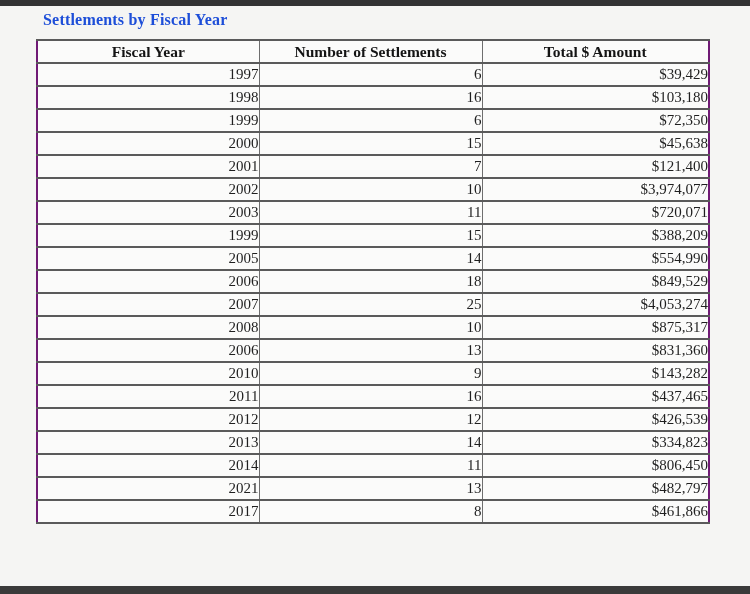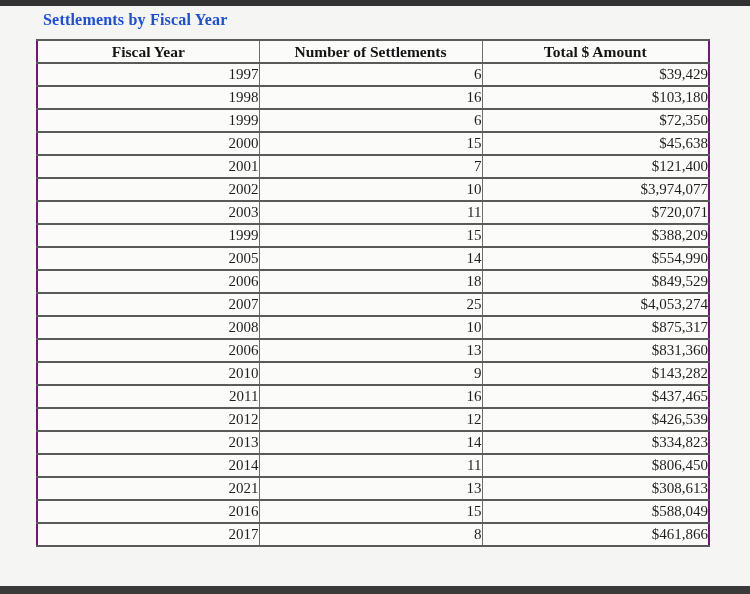--- a/index.html
+++ b/index.html
@@ -167,26 +167,21 @@
         <td class="cell-amount">$334,823</td>
       </tr>
       <tr>
         <td class="cell-year">2014</td>
         <td class="cell-num">11</td>
         <td class="cell-amount">$806,450</td>
       </tr>
       <tr>
         <td class="cell-year">2021</td>
         <td class="cell-num">13</td>
-        <td class="cell-amount">$308,613</td>
-      </tr>
-      <tr>
-        <td class="cell-year">2016</td>
-        <td class="cell-num">15</td>
-        <td class="cell-amount">$588,049</td>
+        <td class="cell-amount">$482,797</td>
       </tr>
       <tr>
         <td class="cell-year">2017</td>
         <td class="cell-num">8</td>
         <td class="cell-amount">$461,866</td>
       </tr>
     </tbody>
 </table>
 
 <div class="bottom-bar"></div>

